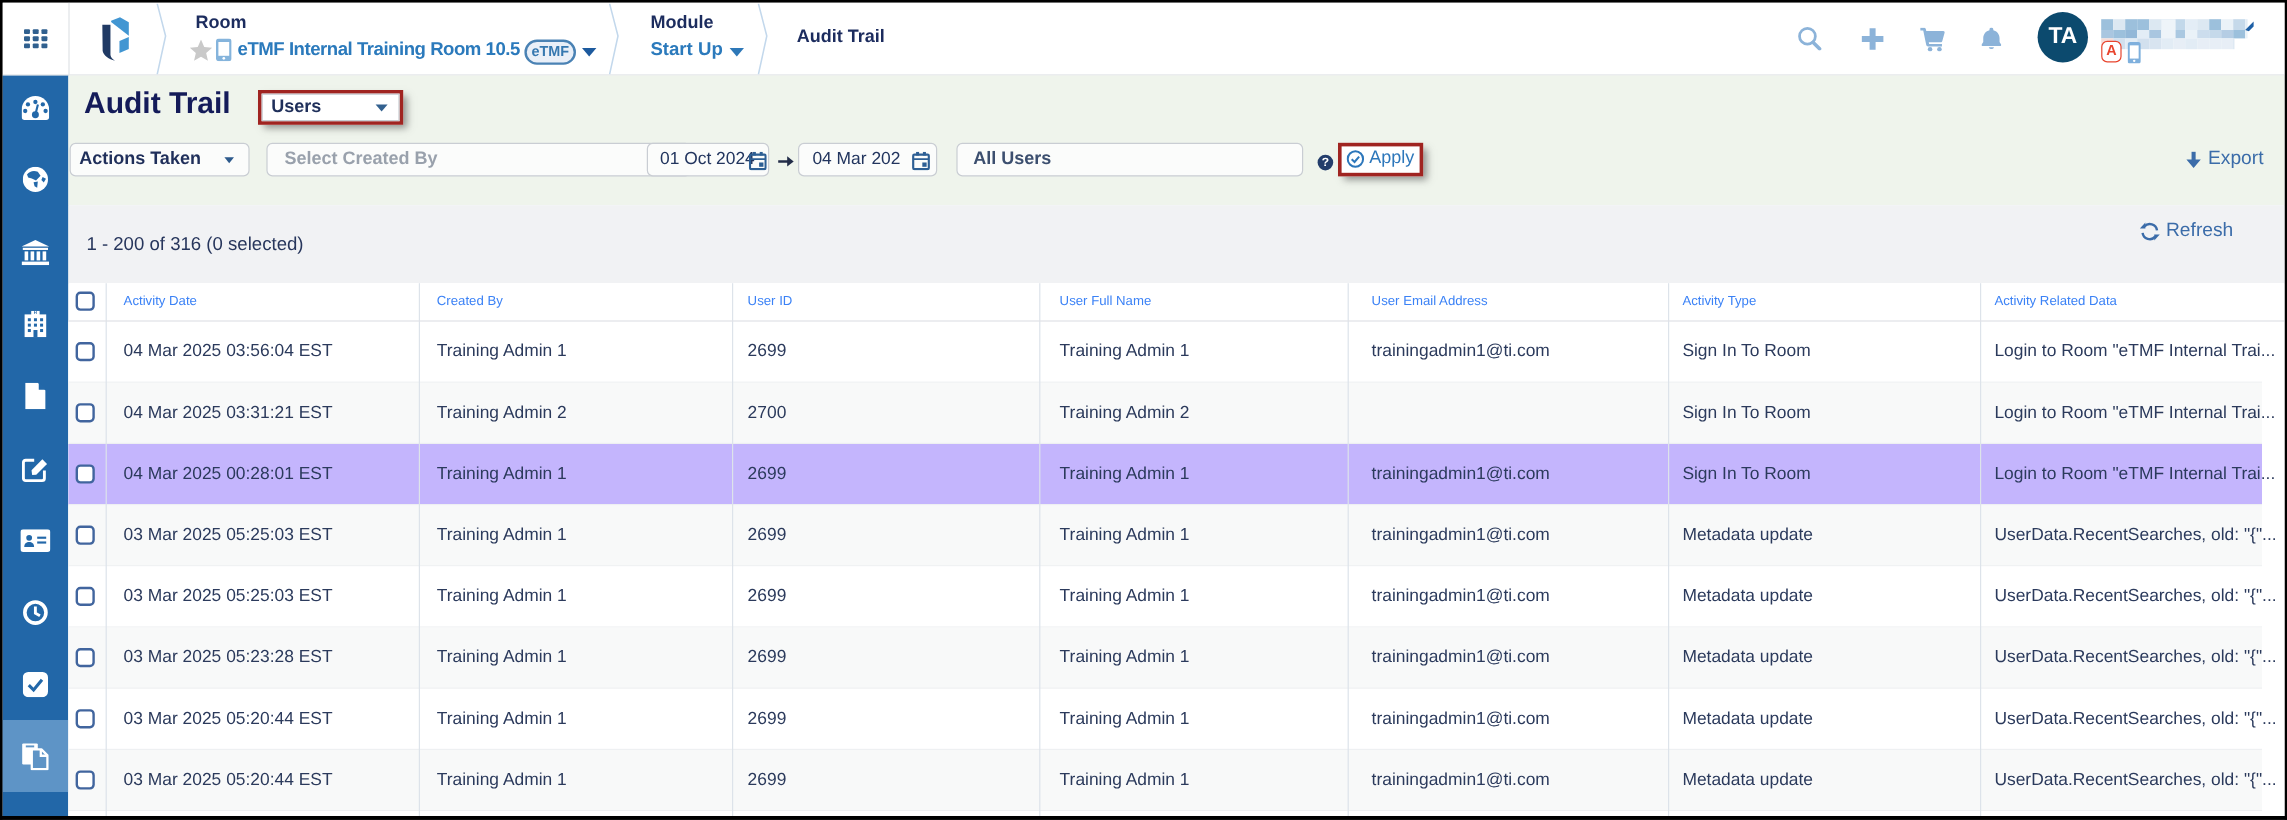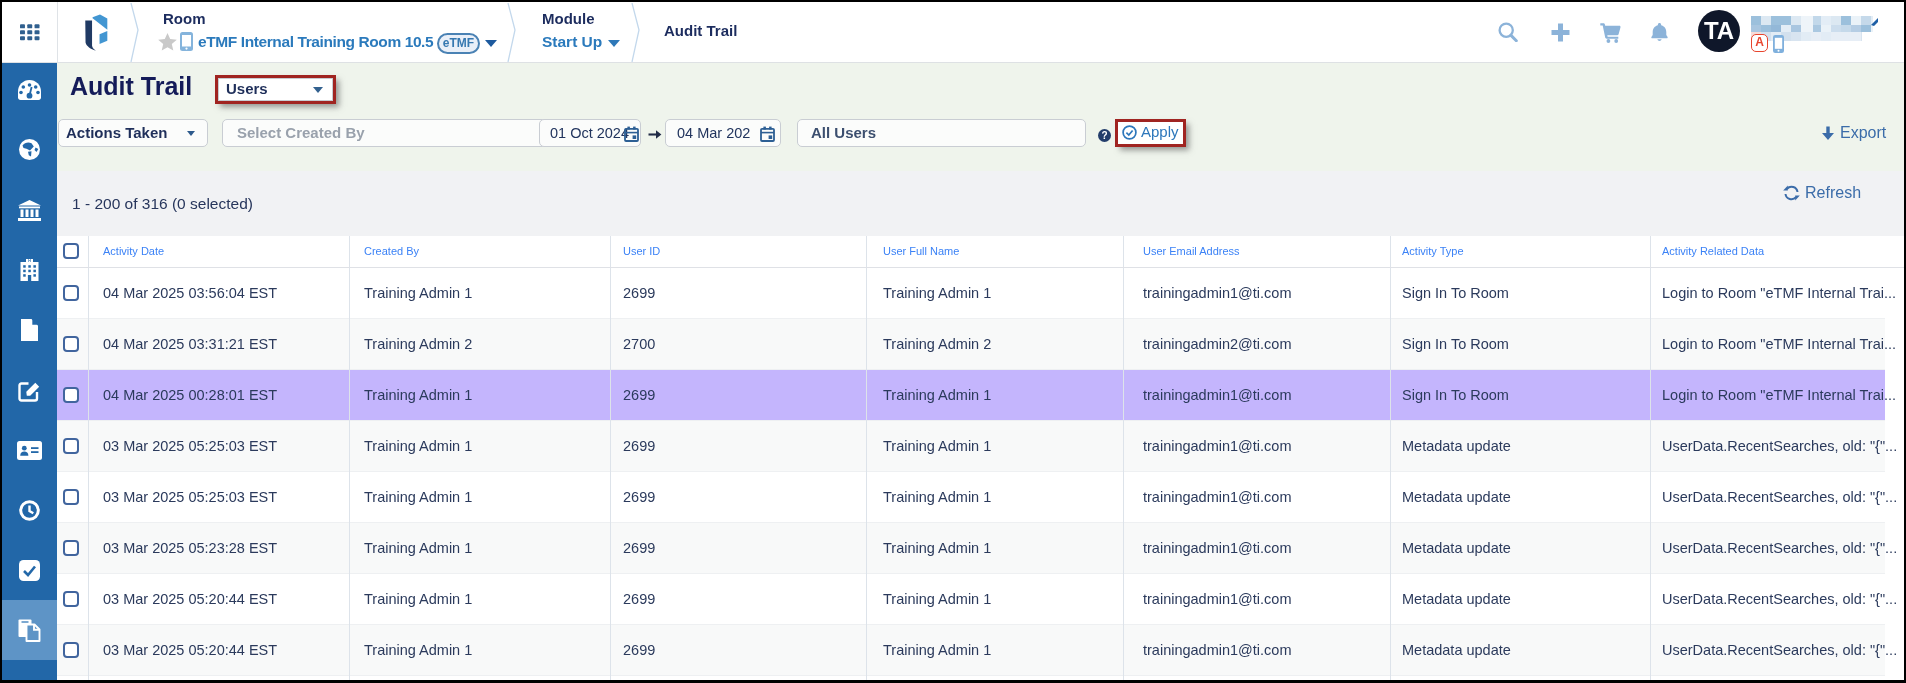--- a/index.html
+++ b/index.html
@@ -128,21 +128,20 @@
       <div class="cell" style="left:1086px;">trainingadmin1@ti.com</div>
       <div class="cell" style="left:1345px;">Sign In To Room</div>
       <div class="cell" style="left:1605px;">Login to Room "eTMF Internal Trai...</div>
     </div>
     <div class="row" style="top:83px;background:#f8f9f9;">
       <div class="cb" style="top:17px;"></div>
       <div class="cell" style="left:46px;">04 Mar 2025 03:31:21 EST</div>
       <div class="cell" style="left:307px;">Training Admin 2</div>
       <div class="cell" style="left:566px;">2700</div>
       <div class="cell" style="left:826px;">Training Admin 2</div>
-      <div class="cell" style="left:1086px;">trainingadmin2@ti.com</div>
       <div class="cell" style="left:1345px;">Sign In To Room</div>
       <div class="cell" style="left:1605px;">Login to Room "eTMF Internal Trai...</div>
     </div>
     <div class="row" style="top:134px;background:#c4b5fd;">
       <div class="cb" style="top:17px;"></div>
       <div class="cell" style="left:46px;">04 Mar 2025 00:28:01 EST</div>
       <div class="cell" style="left:307px;">Training Admin 1</div>
       <div class="cell" style="left:566px;">2699</div>
       <div class="cell" style="left:826px;">Training Admin 1</div>
       <div class="cell" style="left:1086px;">trainingadmin1@ti.com</div>
@@ -282,21 +281,21 @@
     <svg class="abs" style="left:1598px;top:21px;" width="21" height="20" viewBox="0 0 21 20">
         <path fill="#8cb3d9" d="M0.3,0.2 H3.4 C4.1,0.2 4.7,0.7 4.9,1.4 L5.2,2.8 H19.4 C20.2,2.8 20.7,3.5 20.5,4.2 L18.6,11.2 C18.4,11.9 17.9,12.3 17.2,12.3 H7.3 L7.6,13.7 H18.3 V15.7 H6.7 C6,15.7 5.4,15.2 5.2,14.5 L2.7,2.4 H0.3 Z"></path>
         <circle cx="8.4" cy="18" r="1.9" fill="#8cb3d9"></circle>
         <circle cx="16.2" cy="18" r="1.9" fill="#8cb3d9"></circle>
       </svg>
     <svg class="abs" style="left:1649px;top:21px;" width="17" height="19" viewBox="0 0 17 19">
         <path fill="#8cb3d9" d="M8.5,0 C9.4,0 10.1,0.7 10.1,1.6 L10.1,2.3 C13.1,3 15.3,5.7 15.3,8.9 L15.3,11.9 L16.6,14 C16.9,14.6 16.5,15.3 15.9,15.3 L1.1,15.3 C0.5,15.3 0.1,14.6 0.4,14 L1.7,11.9 L1.7,8.9 C1.7,5.7 3.9,3 6.9,2.3 L6.9,1.6 C6.9,0.7 7.6,0 8.5,0 Z"></path>
         <path fill="#8cb3d9" d="M6.3,16.3 A2.3,2.3 0 0 0 10.7,16.3 Z"></path>
       </svg>
 
-    <div class="abs" style="left:1696px;top:8px;width:42px;height:42px;border-radius:50%;background:#0f172a;color:#fff;font-weight:bold;font-size:24px;text-align:center;line-height:42px;">TA</div>
+    <div class="abs" style="left:1696px;top:8px;width:42px;height:42px;border-radius:50%;background:#0c4a6e;color:#fff;font-weight:bold;font-size:19px;text-align:center;line-height:42px;">TA</div>
 
     <div id="mosaic">
         <div class="abs" style="left:1749px;top:14px;width:10px;height:9px;background:#9cc0dc;"></div>
         <div class="abs" style="left:1759px;top:14px;width:10px;height:9px;background:#dce8f2;"></div>
         <div class="abs" style="left:1769px;top:14px;width:10px;height:9px;background:#9cc0dc;"></div>
         <div class="abs" style="left:1779px;top:14px;width:10px;height:9px;background:#9cc0dc;"></div>
         <div class="abs" style="left:1789px;top:14px;width:10px;height:9px;background:#dce8f2;"></div>
         <div class="abs" style="left:1799px;top:14px;width:10px;height:9px;background:#c5d9ea;"></div>
         <div class="abs" style="left:1809px;top:14px;width:10px;height:9px;background:#c2d8ea;"></div>
         <div class="abs" style="left:1819px;top:14px;width:10px;height:9px;background:#e3edf6;"></div>

